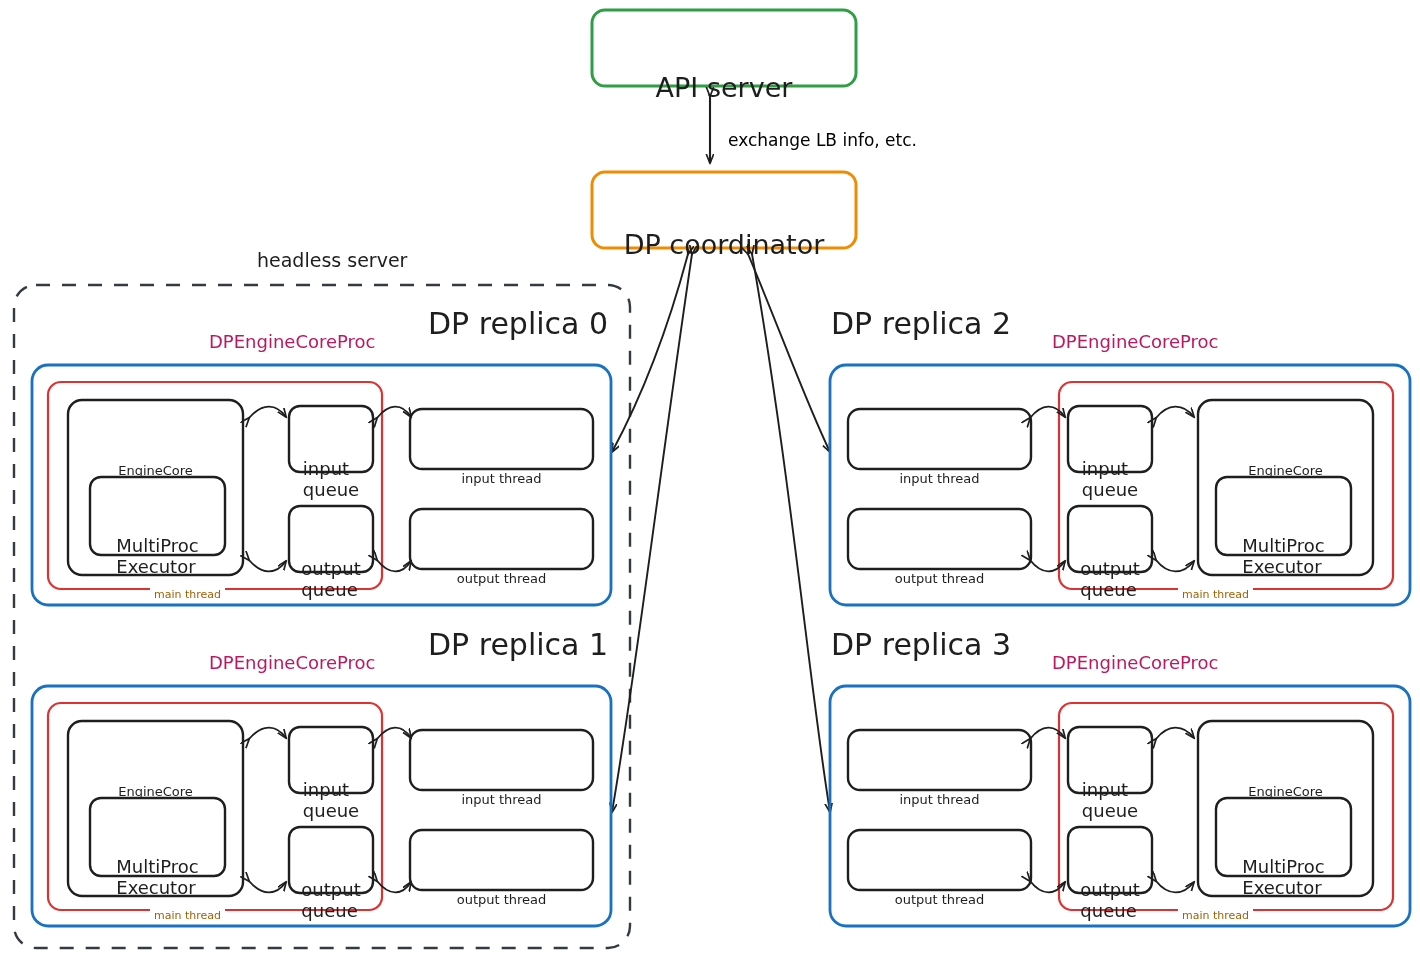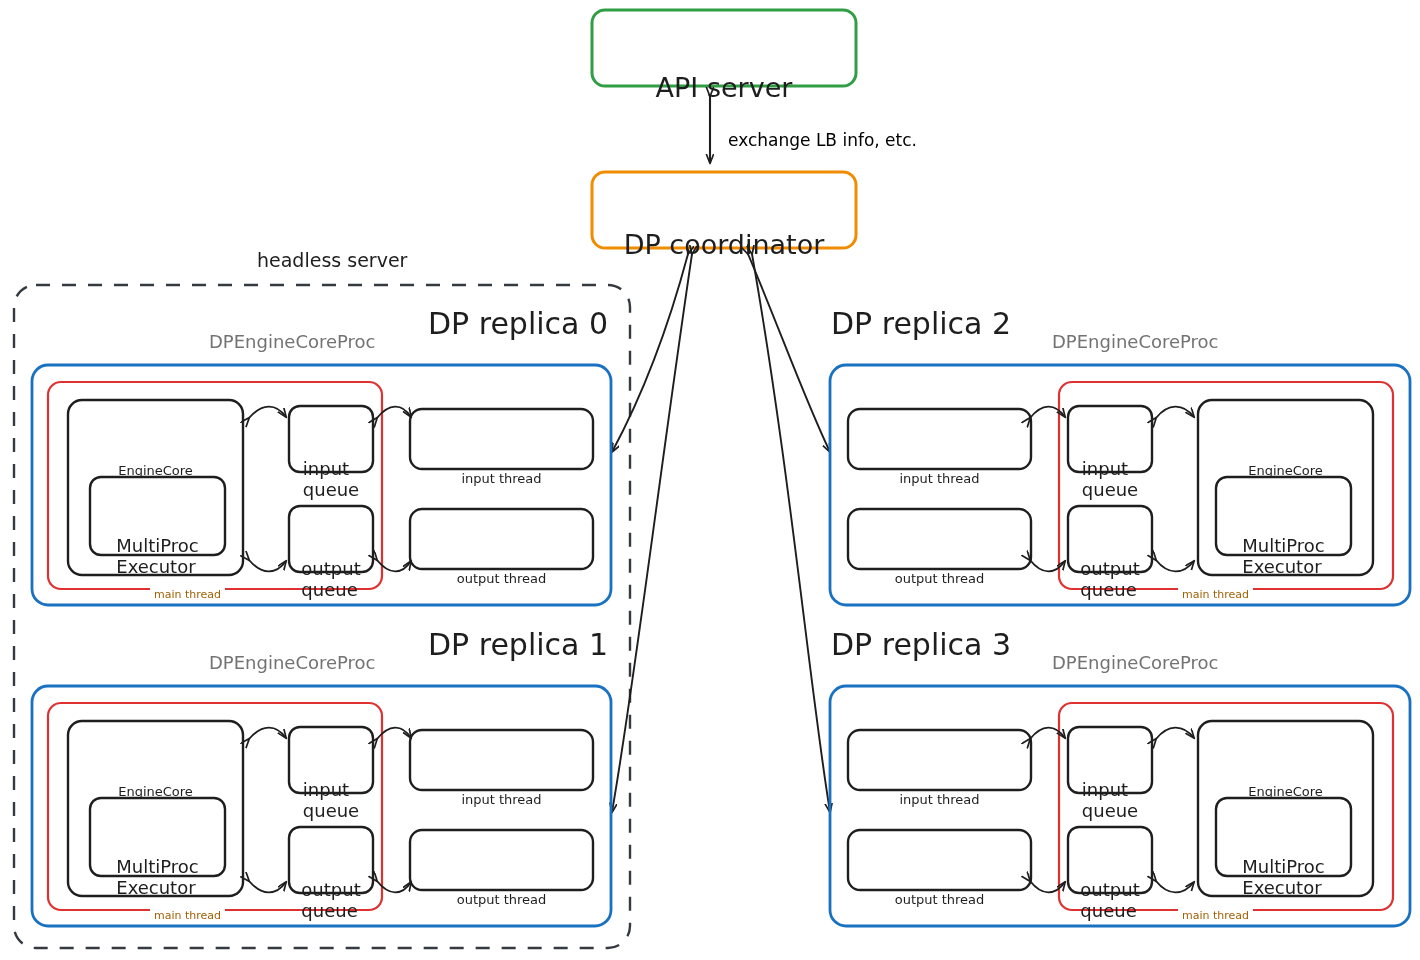--- a/index.html
+++ b/index.html
@@ -14,21 +14,21 @@
   
   .node-text{
     position:absolute;display:flex;align-items:center;justify-content:center;
     text-align:left;line-height:1.18;pointer-events:none;margin-top:40px;
   }
   .t-big{font-size:27px;}
   .t-mid{font-size:13px;}
   .t-small{font-size:18px;}
 
   .group-title{font-size:30px;color:#1e1e1e;}
-  .proc-title{font-size:18px;color:#737373;}
+  .proc-title{font-size:18px;color:#be185d;}
   .thread-title{font-size:11px;color:#a16207;}
   .edge-note{font-size:17px;color:#000000;}
   .host-title{font-size:19px;color:#1e1e1e;margin-left:9px;}
 </style>
 </head>
 <body>
 
 <svg id="svg-layer" viewBox="0 0 1420 960">
   <defs>
     <marker id="ah" markerWidth="11" markerHeight="11" refX="9" refY="4" orient="auto" markerUnits="userSpaceOnUse">

